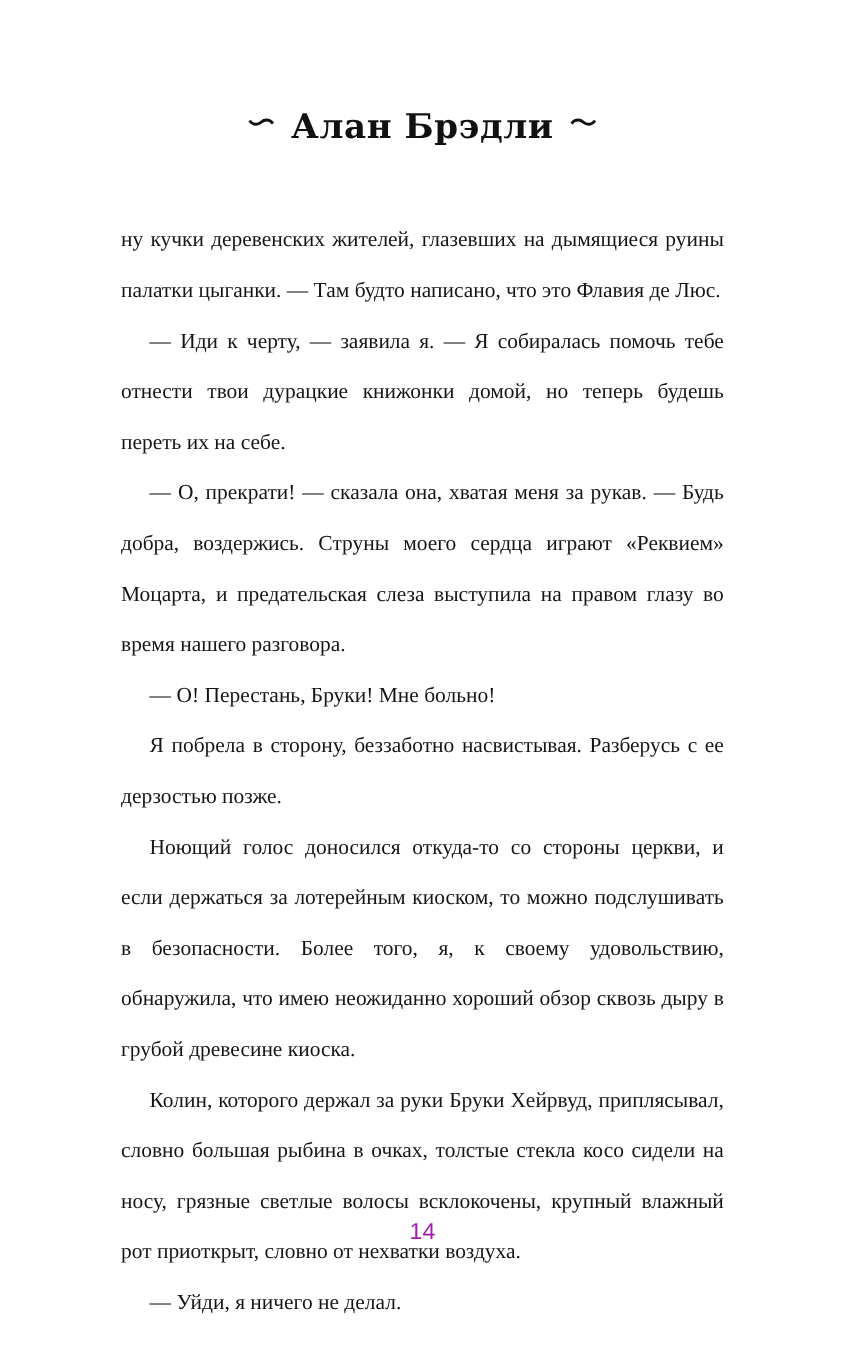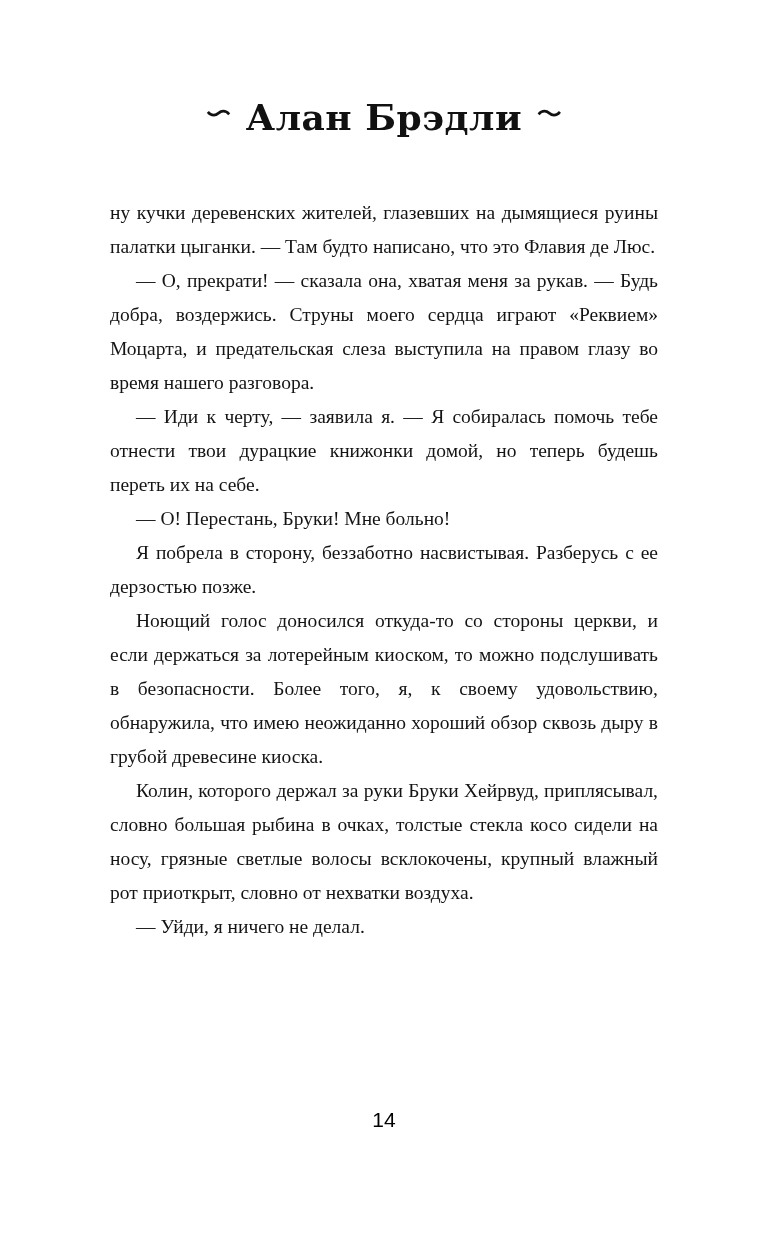--- a/index.html
+++ b/index.html
@@ -36,64 +36,64 @@
     font-size: 26px;
     color: #111;
     padding: 0 14px;
     transform: translateY(-3px);
   }
   .running-head .orn.left { transform: translateY(-3px) scaleX(-1); }
   .running-head .author {
     display: inline-block;
     vertical-align: middle;
     font-weight: 700;
-    font-size: 36px;
+    font-size: 31px;
   }
   .body-text {
     position: absolute;
     top: 196px;
     left: 110px;
     width: 548px;
     font-size: 19.5px;
-    line-height: 34px;
+    line-height: 46px;
     text-align: justify;
     text-justify: inter-word;
     hyphens: manual;
   }
   .body-text p {
     margin: 0;
     text-indent: 26px;
   }
   .body-text p.noindent {
     text-indent: 0;
   }
   .folio {
     position: absolute;
     top: 1108px;
     left: 0;
     width: 100%;
     text-align: center;
     font-size: 21px;
     font-family: "Liberation Sans", sans-serif;
-    color: #000000;
+    color: #a21caf;
   }
 </style>
 </head>
 <body>
 
 <div class="page">
 
   <div class="running-head">
     <span class="orn left">〜</span><span class="author">Алан Брэдли</span><span class="orn right">〜</span>
   </div>
 
   <div class="body-text">
     <p class="noindent">ну кучки деревенских жителей, глазевших на дымящиеся руины палатки цыганки. — Там будто написано, что это Флавия де Люс.</p>
+    <p>— Иди к черту, — заявила я. — Я собиралась помочь тебе отнести твои дурацкие книжонки домой, но теперь будешь переть их на себе.</p>
     <p>— О, прекрати! — сказала она, хватая меня за рукав. — Будь добра, воздержись. Струны моего сердца играют «Реквием» Моцарта, и предательская слеза выступила на правом глазу во время нашего разговора.</p>
-    <p>— Иди к черту, — заявила я. — Я собиралась помочь тебе отнести твои дурацкие книжонки домой, но теперь будешь переть их на себе.</p>
     <p>— О! Перестань, Бруки! Мне больно!</p>
     <p>Я побрела в сторону, беззаботно насвистывая. Разберусь с ее дерзостью позже.</p>
     <p>Ноющий голос доносился откуда-то со стороны церкви, и если держаться за лотерейным киоском, то можно подслушивать в безопасности. Более того, я, к своему удовольствию, обнаружила, что имею неожиданно хороший обзор сквозь дыру в грубой древесине киоска.</p>
     <p>Колин, которого держал за руки Бруки Хейрвуд, приплясывал, словно большая рыбина в очках, толстые стекла косо сидели на носу, грязные светлые волосы всклокочены, крупный влажный рот приоткрыт, словно от нехватки воздуха.</p>
     <p>— Уйди, я ничего не делал.</p>
   </div>
 
   <div class="folio">14</div>
 
 </div>

